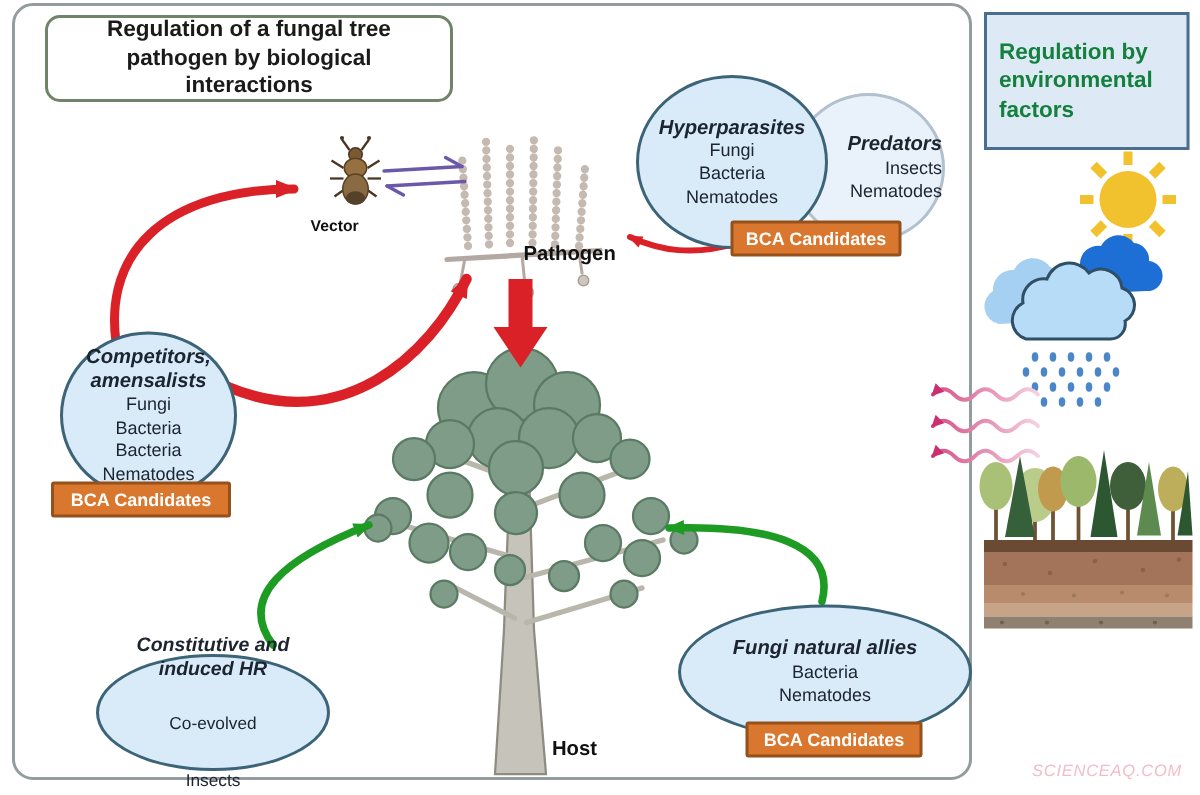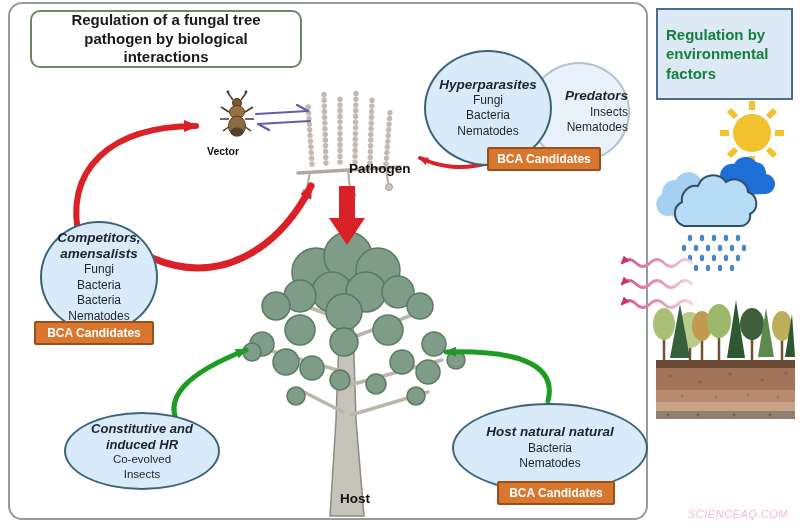--- a/index.html
+++ b/index.html
@@ -290,34 +290,34 @@
     <div class="e-item">Fungi</div>
     <div class="e-item">Bacteria</div>
     <div class="e-item">Bacteria</div>
     <div class="e-item">Nematodes</div>
   </div>
 
   <div class="abs badge" style="left:34px;top:321px;width:120px;height:24px;">
     <span>BCA Candidates</span>
   </div>
 
-  <div class="abs ellipse" style="left:64px;top:412px;width:156px;height:78px;">
+  <div class="abs ellipse" style="left:64px;top:436px;width:156px;height:78px;gap:23px;">
     <div class="e-title sm" style="max-width:120px;">Constitutive and induced HR</div>
     <div class="e-item sm">Co-evolved</div>
     <div class="e-item sm">Insects</div>
   </div>
 
   <div class="abs ellipse" style="left:452px;top:403px;width:196px;height:90px;">
-    <div class="e-title">Host natural natural</div>
+    <div class="e-title">Fungi natural allies</div>
     <div class="e-item">Bacteria</div>
     <div class="e-item">Nematodes</div>
   </div>
 
   <div class="abs badge" style="left:497px;top:481px;width:118px;height:24px;">
     <span>BCA Candidates</span>
   </div>
 
   <div class="abs node-label" style="left:207px;top:145px;width:60px;font-size:10.5px;">Vector</div>
   <div class="abs node-label" style="left:349px;top:161px;font-size:13.5px;">Pathogen</div>
-  <div class="abs node-label" style="left:340px;top:491px;font-size:13.5px;">Host</div>
+  <div class="abs node-label" style="left:368px;top:491px;font-size:13.5px;">Host</div>
 
   <div class="abs watermark">SCIENCEAQ.COM</div>
 </div>
 
 </body></html>

